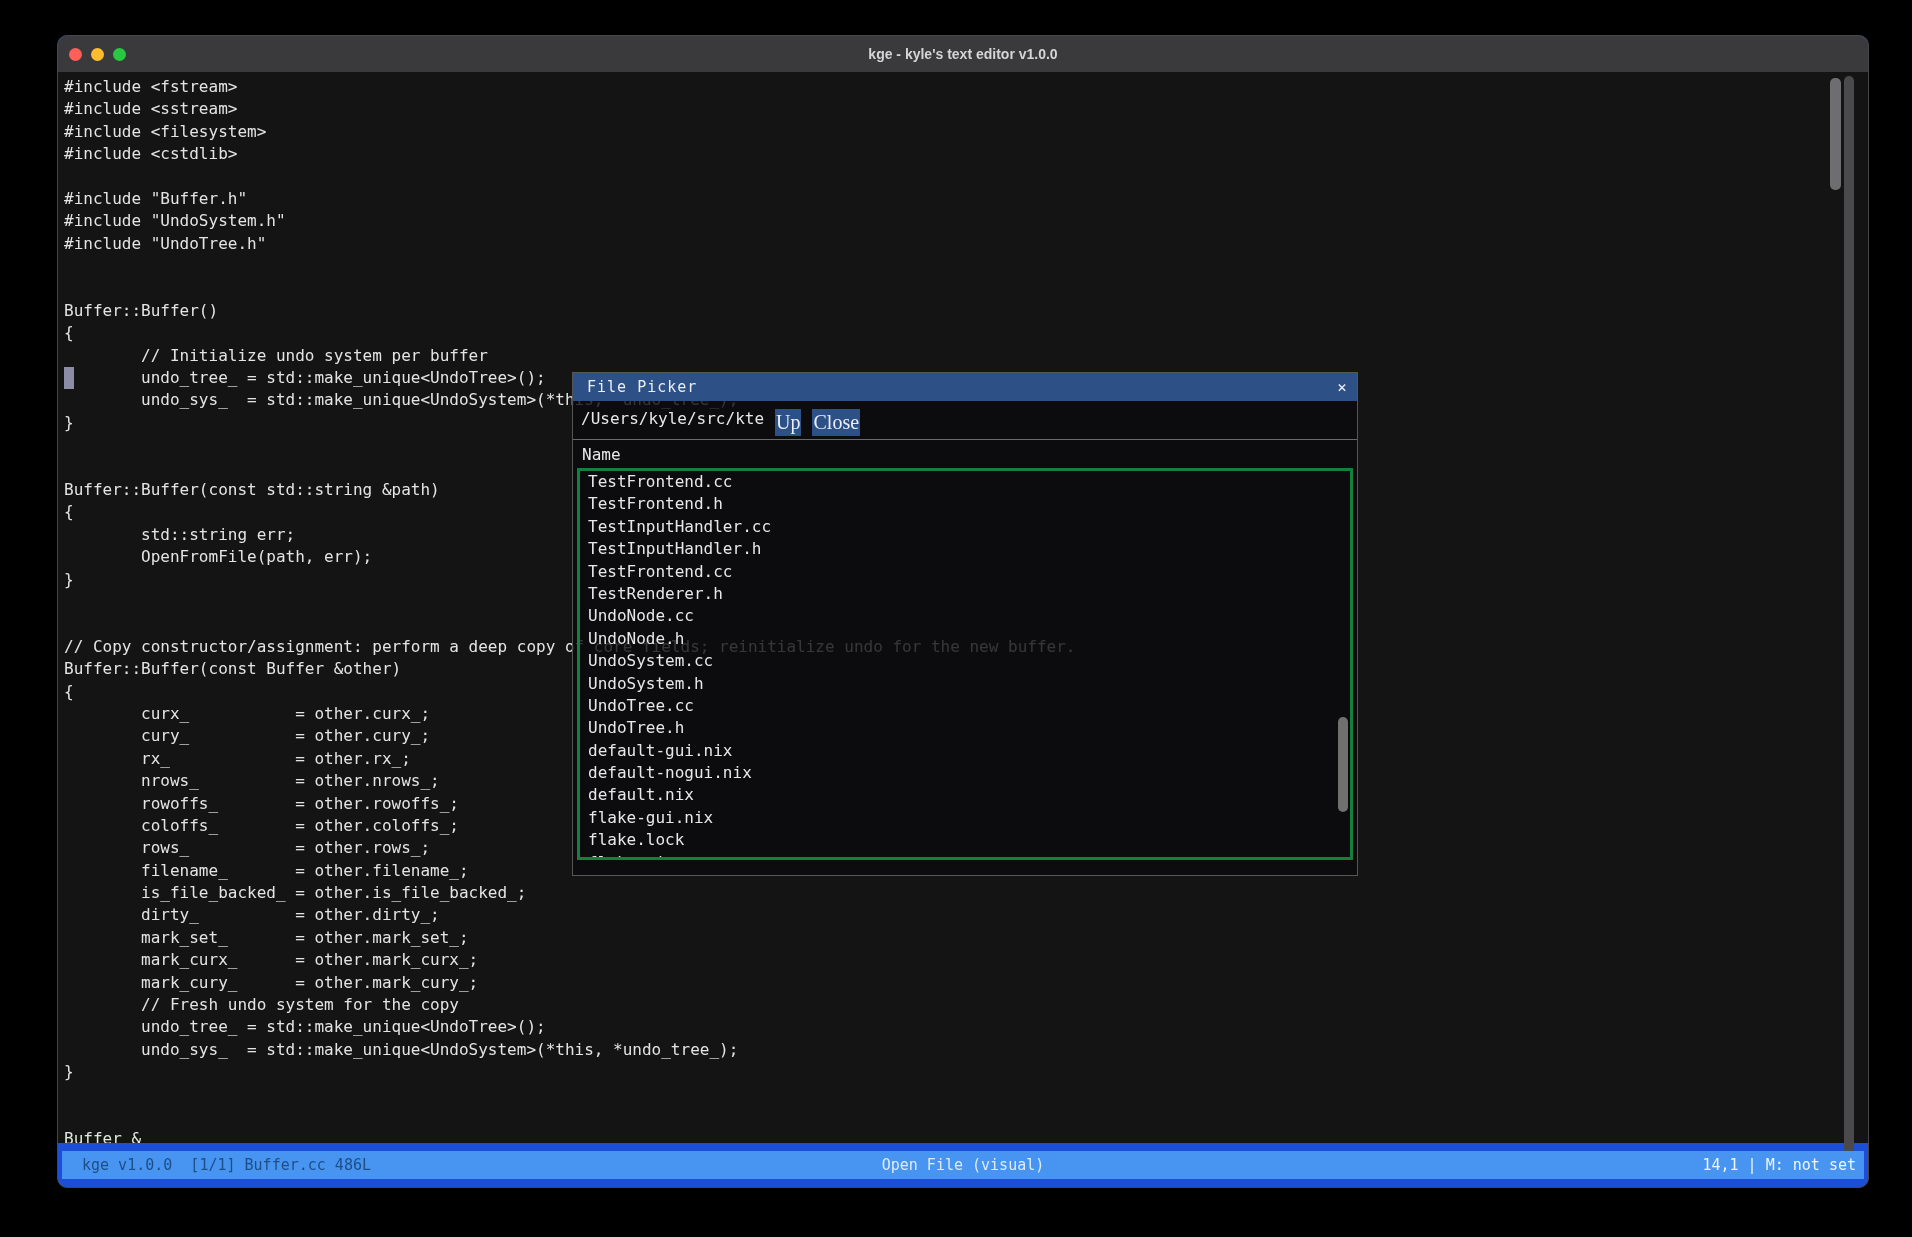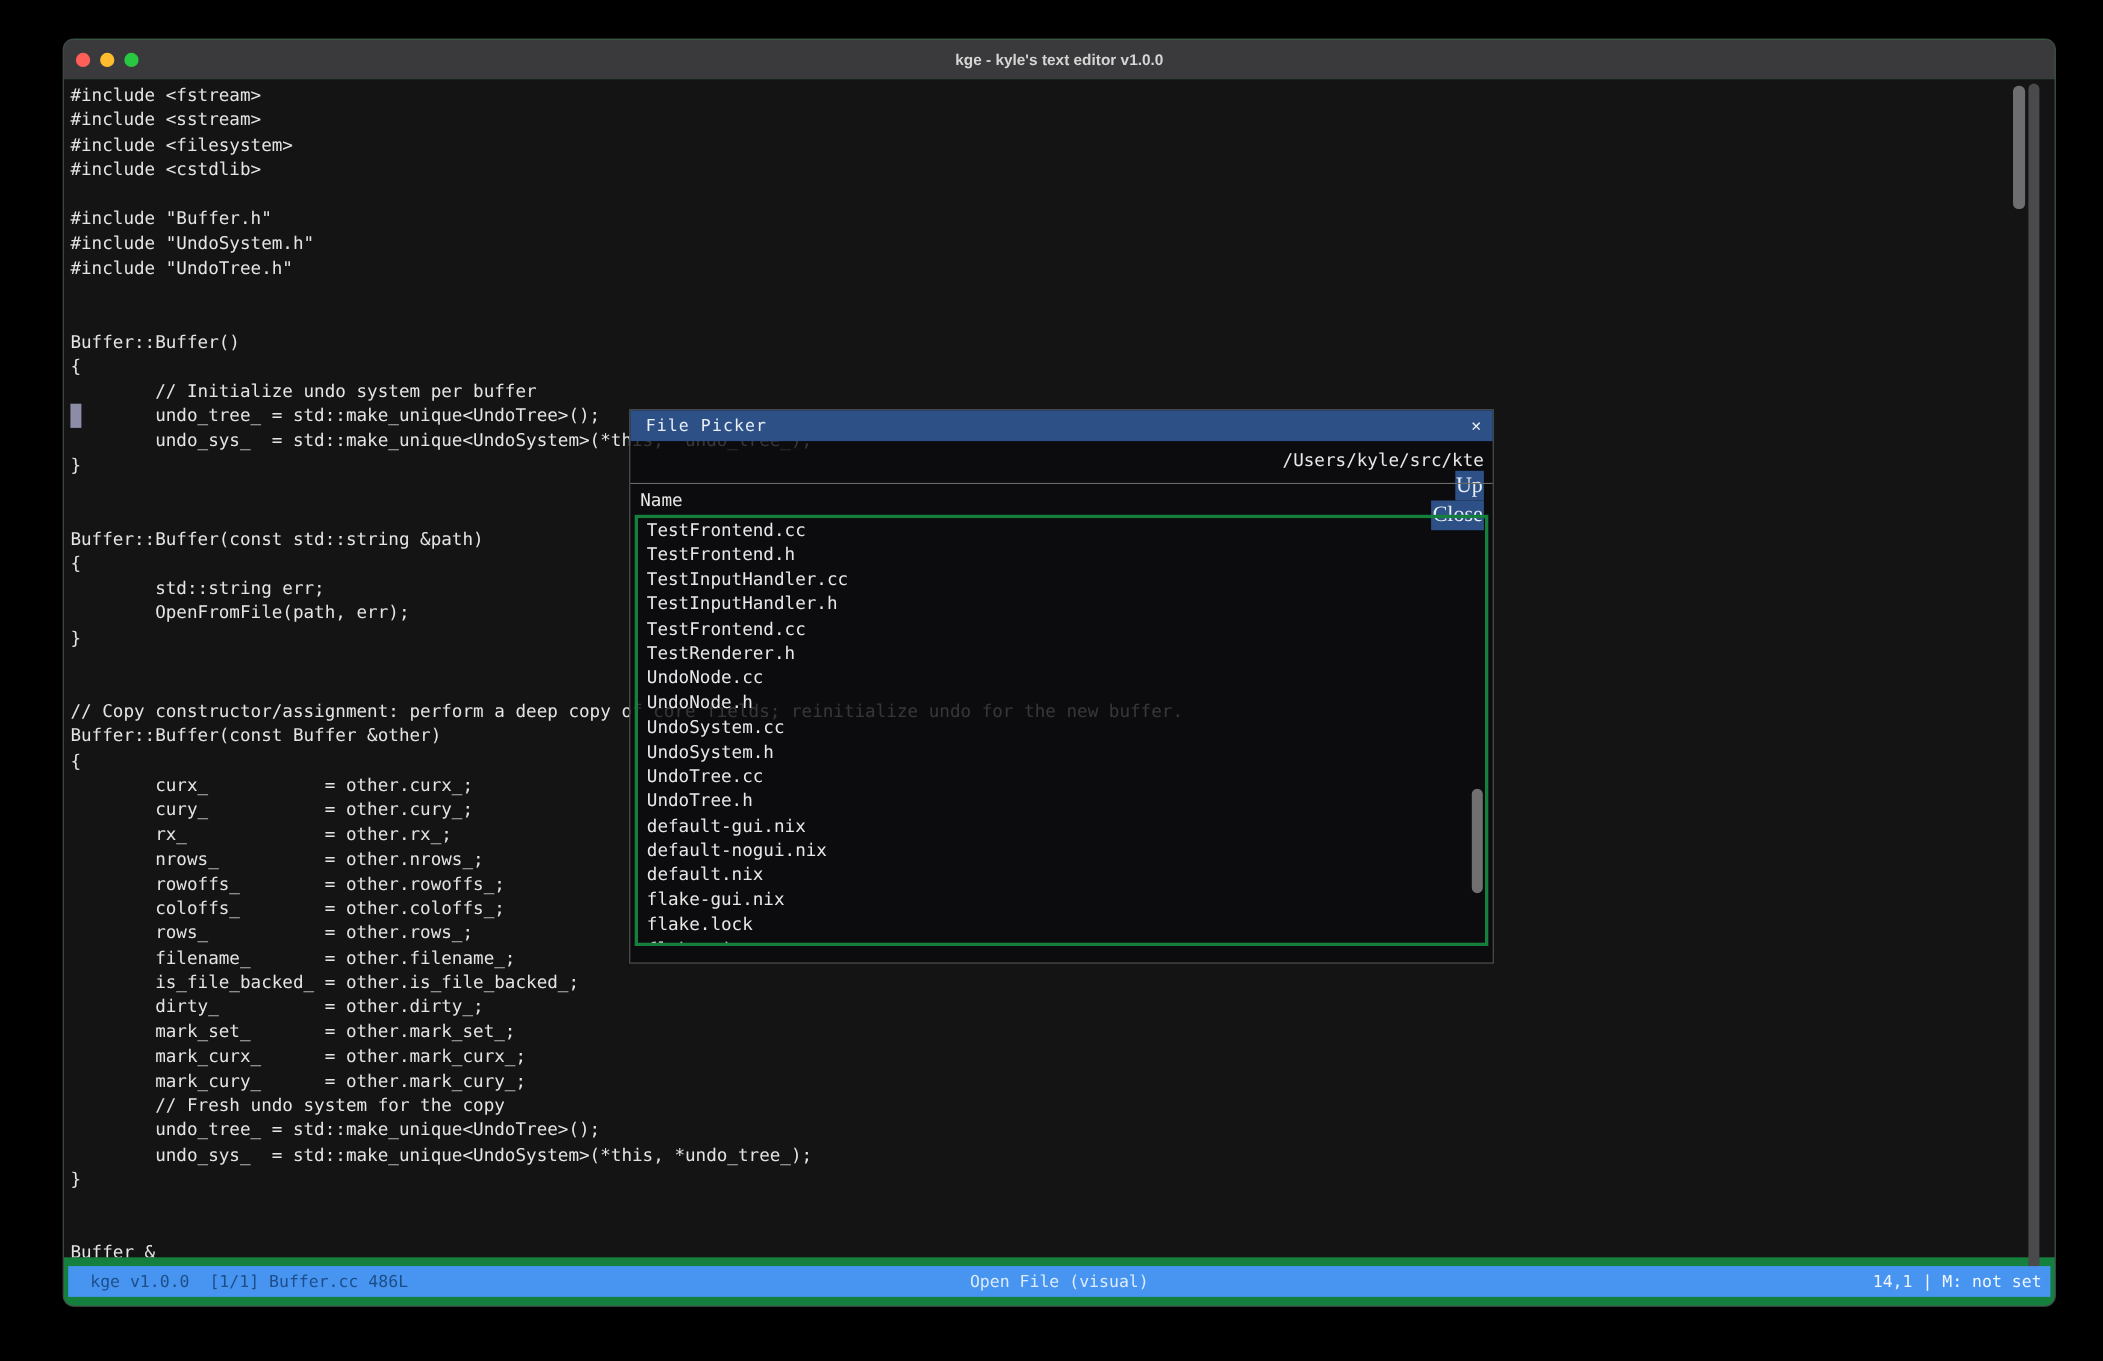--- a/index.html
+++ b/index.html
@@ -1,21 +1,21 @@
 <!DOCTYPE html>
 <html><head>
 <meta charset="utf-8">
 <style>
   * { margin:0; padding:0; box-sizing:border-box; }
   html,body { width:1912px; height:1237px; background:#000; overflow:hidden;
               font-family:"DejaVu Sans Mono", monospace; }
 
   
   .window { position:absolute; left:57px; top:35px; width:1812px; height:1153px;
-            background:#15803d; border:1px solid #474749; border-radius:10px;
+            background:#1d4ed8; border:1px solid #474749; border-radius:10px;
             overflow:hidden; }
 
   .titlebar { position:absolute; left:0; top:0; right:0; height:36px;
               background:#3a3a3c; display:flex; align-items:center; }
   .traffic { display:flex; gap:9px; margin-left:11px; }
   .tl { width:13px; height:13px; border-radius:50%; }
   .tl.red    { background:#ff5f57; }
   .tl.yellow { background:#febc2e; }
   .tl.green  { background:#28c840; }
   .win-title { position:absolute; left:0; right:0; text-align:center;
@@ -40,21 +40,21 @@
   
   .dialog { position:absolute; left:514px; top:336px; width:786px; height:504px;
             background:rgba(10,10,12,0.8); border:1px solid #565656; z-index:10; }
   .dlg-titlebar { position:absolute; left:0; top:0; right:0; height:28px;
                   background:#2d5186; display:flex; align-items:center;
                   justify-content:space-between; }
   .dlg-title { color:#e9eef7; font-size:15px; letter-spacing:1px; padding-left:14px; }
   .dlg-close { width:30px; height:28px; display:flex; align-items:center;
                justify-content:center; color:#eef2f8; font-size:15px; cursor:default; }
   .dlg-pathrow { position:absolute; left:8px; top:36px; right:8px; height:26px;
-                 display:flex; align-items:flex-end;flex-direction:column; }
+                 display:flex; align-items:flex-start; }
   .dlg-path { color:#e8e8e8; font-size:16px; white-space:pre; }
   .dlg-btn { background:#2d5186; color:#e9eef7; font-size:20px;
              font-family:Liberation Serif, serif; border:none;
              padding:2px 1px; margin-left:11px; cursor:default; }
   .dlg-sep { position:absolute; left:0; right:0; top:66px; height:1px; background:#6a6a6a; }
   .dlg-colhdr { position:absolute; left:9px; top:72px; color:#e8e8e8; font-size:16px; }
   .dlg-list { position:absolute; left:4px; top:95px; right:4px; height:392px;
               border:3px solid #15803d; overflow:hidden; }
   .dlg-list .fi { height:22.4px; line-height:22.4px; color:#e8e8e8; font-size:16px;
                   padding-left:8px; white-space:pre; }

